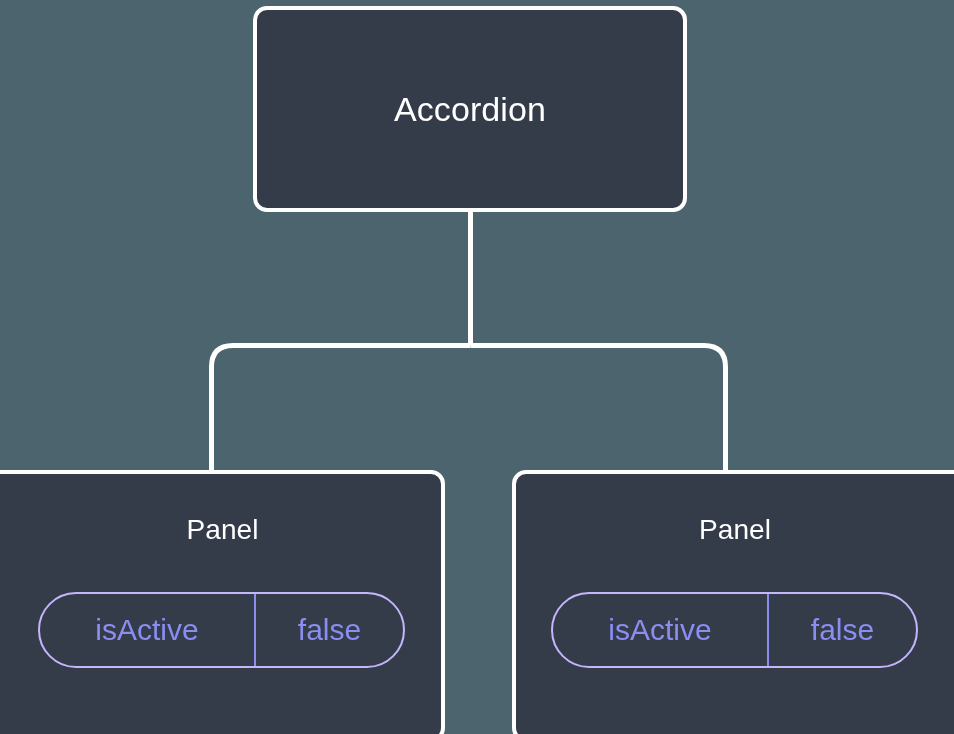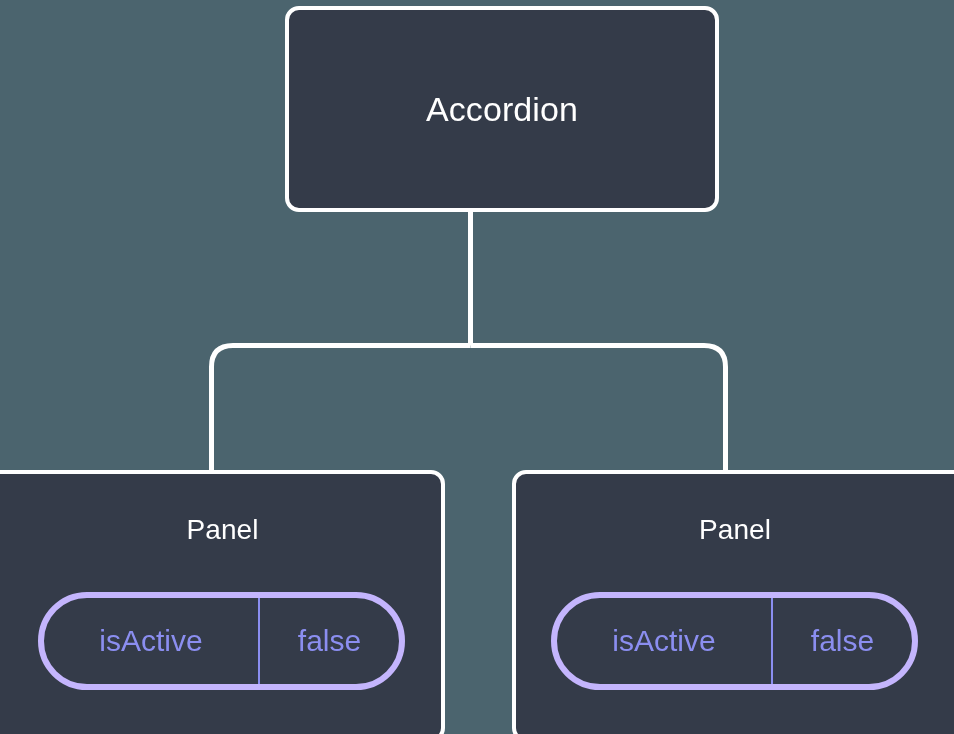--- a/index.html
+++ b/index.html
@@ -45,21 +45,20 @@
     align-items: center;
   }
 
   
   .node-root {
     left: 253px;
     top: 6px;
     width: 434px;
     height: 206px;
     justify-content: center;
-    margin-left: 32px;
   }
 
   
   .node-child {
     top: 470px;
     height: 272px;            
     padding-top: 42px;
   }
   .node-child.left {
     left: -22px;              
@@ -82,23 +81,23 @@
   }
 
   
   .node-child.left .node-title  { transform: translateX(11px); }
   .node-child.right .node-title { transform: translateX(-10px); }
 
   
   .prop-pill {
     position: absolute;
     top: 592px;
-    height: 98px;
+    height: 76px;
     box-sizing: border-box;
-    border: 6px solid #c4b5fd;
+    border: 2px solid #c4b5fd;
     border-radius: 49px;
     display: flex;
     align-items: stretch;
     z-index: 3;
   }
   .prop-pill.left  { left: 38px;  width: 367px; }
   .prop-pill.right { left: 551px; width: 367px; }
 
   .prop-key,
   .prop-val {

